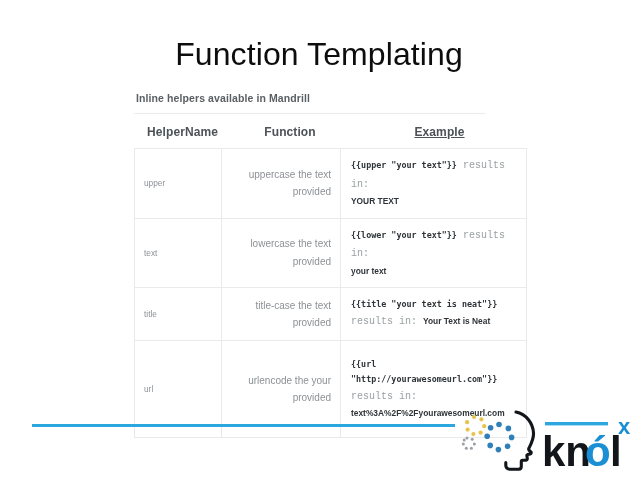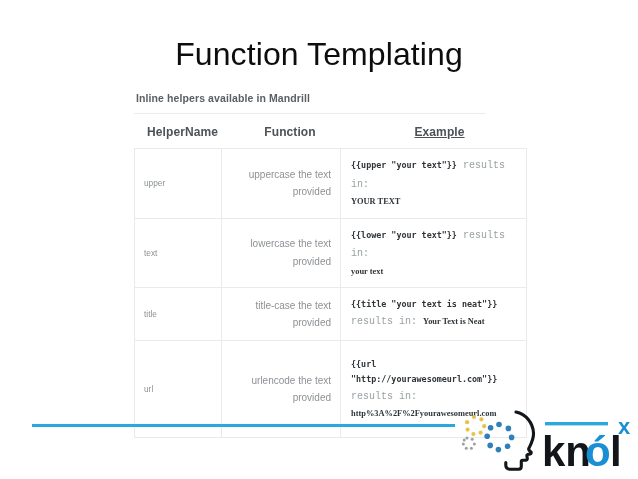--- a/index.html
+++ b/index.html
@@ -106,21 +106,21 @@
     color: #2f3438;
     white-space: normal;
   }
   .cell-example .note {
     font-family: Liberation Mono, monospace;
     font-weight: normal;
     color: #9aa0a4;
     font-size: 10px;
   }
   .cell-example .out {
-    font-family: Liberation Serif, serif;
+    font-family: Liberation Sans, sans-serif;
     font-weight: bold;
     color: #2f3438;
   }
   .ex-line { display: block; }
 
   
   .row-upper td { height: 53px; }
   .row-lower td { height: 53px; }
   .row-title td { height: 53px; }
   .row-url   td { height: 97px; }
@@ -193,26 +193,26 @@
         <td class="cell-example">
           <span class="ex-line code">{{title "your text is neat"}}</span>
           <span class="ex-line">
             <span class="note">results in: </span><span class="out">Your Text is Neat</span>
           </span>
         </td>
       </tr>
 
       <tr class="row-url">
         <td class="cell-name">url</td>
-        <td class="cell-function">urlencode the text provided</td>
+        <td class="cell-function">urlencode the your provided</td>
         <td class="cell-example">
           <span class="ex-line code">{{url</span>
           <span class="ex-line code">"http://yourawesomeurl.com"}}</span>
           <span class="ex-line note">results in:</span>
-          <span class="ex-line out">http%3A%2F%2Fyourawesomeurl.com</span>
+          <span class="ex-line out">text%3A%2F%2Fyourawesomeurl.com</span>
         </td>
       </tr>
 
     </tbody>
   </table>
 </div>
 
 <div class="footer-rule"></div>
 
 <div class="logo-wrap">

